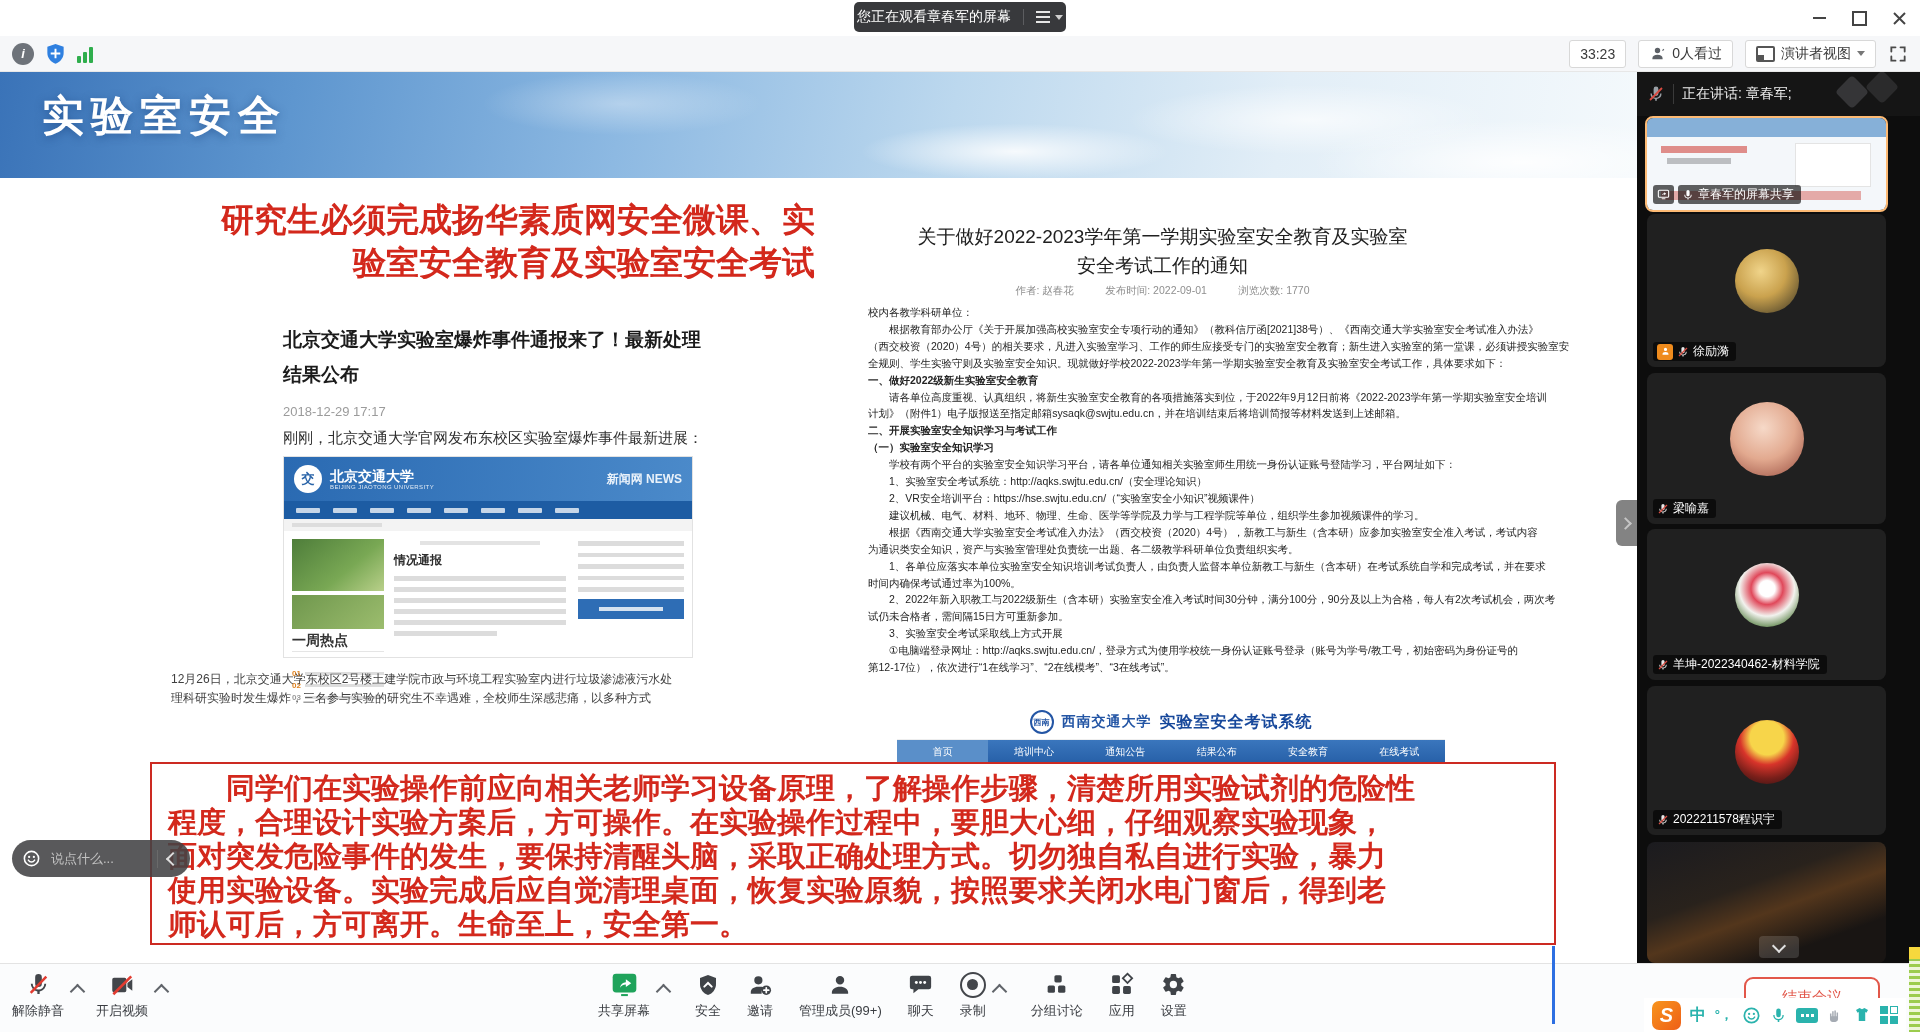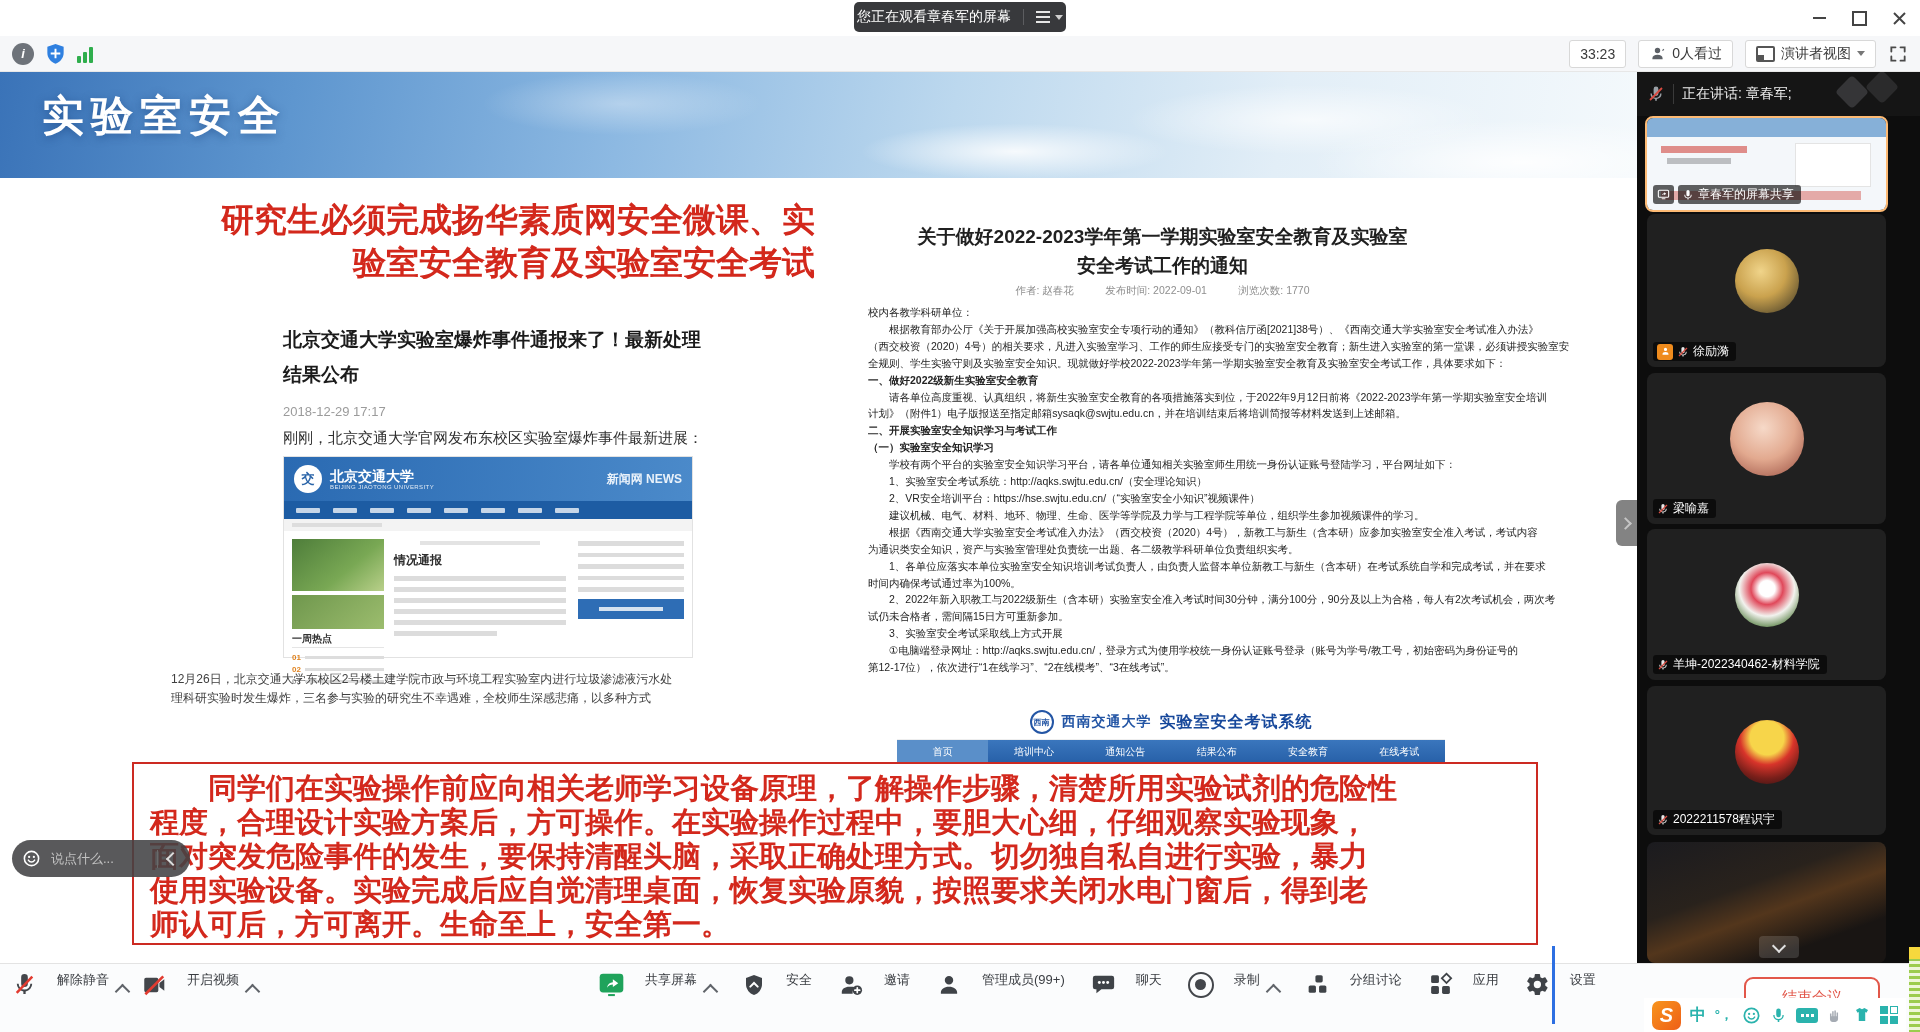--- a/index.html
+++ b/index.html
@@ -58,52 +58,52 @@
   .news-org small{display:block;font-size:6px;font-weight:normal;opacity:.85;letter-spacing:.4px}
   .news-site{margin-left:auto;color:#eaf2fa;font-size:12px;font-weight:bold}
   .news-nav{height:18px;background:#1d5ca3;display:flex;align-items:center;gap:13px;padding:0 12px}
   .news-nav i{width:24px;height:5px;background:rgba(255,255,255,.75);border-radius:1px}
   .news-crumb{height:12px;background:#f3f3f3;display:flex;align-items:center;padding:0 8px}
   .news-crumb i{width:90px;height:4px;background:#ddd}
   .news-body{position:relative;height:126px;background:#fff}
   .np1{position:absolute;left:8px;top:8px;width:92px;height:52px;background:linear-gradient(140deg,#4e7d3a,#79a854 60%,#b9d08a)}
   .np2{position:absolute;left:8px;top:64px;width:92px;height:34px;background:linear-gradient(140deg,#6f974d,#9cbd6e)}
   .hot{position:absolute;left:8px;top:101px;width:92px}
-  .hot-title{font-size:10px;font-weight:bold;color:#333;border-bottom:1px solid #e5e5e5;padding-bottom:1px;margin-bottom:5px}
+  .hot-title{font-size:14px;font-weight:bold;color:#333;border-bottom:1px solid #e5e5e5;padding-bottom:1px;margin-bottom:17px}
   .hot-row{display:flex;gap:4px;align-items:center;margin-bottom:3px}
   .hot-num{font-size:8px;font-weight:bold;color:#e0821e}
   .hot-row i{flex:1;height:3.5px;background:#ddd}
   .nc{position:absolute;left:110px;top:10px;width:172px}
   .nc-meta{height:4px;background:#e3e3e3;width:120px;margin:0 auto 7px}
   .nc-title{font-size:12px;font-weight:bold;color:#2c2c2c;margin-bottom:7px}
   .nc i{display:block;height:4.5px;background:#dcdcdc;margin-bottom:6.5px}
   .nc i:last-child{width:60%}
   .nr{position:absolute;left:294px;top:10px;width:106px}
   .nr i{display:block;height:4.5px;background:#dcdcdc;margin-bottom:7px}
   .nr-banner{margin-top:4px;height:20px;background:#2e6db5;display:flex;align-items:center;justify-content:center}
   .nr-banner i{width:60%;height:4px;background:rgba(255,255,255,.8);margin:0}
   .caption{position:absolute;left:171px;top:598px;width:560px;font-size:12px;line-height:19px;color:#3f3f3f}
   
-  .doc-title{position:absolute;left:875px;top:150px;width:575px;text-align:center;font-size:19px;font-weight:bold;color:#202020;line-height:29px}
+  .doc-title{position:absolute;left:875px;top:150px;width:575px;text-align:center;font-size:19px;font-weight:normal;color:#202020;line-height:29px}
   .doc-meta{position:absolute;left:875px;top:212px;width:575px;text-align:center;font-size:10.5px;color:#8f8f8f}
   .doc-body{position:absolute;left:868px;top:232px;width:700px;font-size:10.5px;line-height:16.9px;color:#242424}
   .doc-line{white-space:nowrap}
   .doc-line.indent{text-indent:21px}
   .doc-line.bold{font-weight:bold}
   .exam{position:absolute;left:897px;top:633px;width:548px}
   .exam-top{height:34px;background:#fff;display:flex;align-items:center;justify-content:center;gap:8px;border-bottom:1px solid #eee}
   .exam-logo{width:24px;height:24px;border-radius:50%;border:2px solid #2456a5;color:#2456a5;font-size:8px;font-weight:bold;
              display:flex;align-items:center;justify-content:center;box-sizing:border-box}
   .exam-univ{color:#2456a5;font-weight:bold;font-size:14px;letter-spacing:1px}
   .exam-sys{color:#17489b;font-weight:bold;font-size:16px;letter-spacing:1px}
   .exam-nav{height:23px;background:linear-gradient(#3a76bd,#2760a8);display:flex}
   .exam-nav-item{flex:1;display:flex;align-items:center;justify-content:center;color:#fff;font-size:10px}
   .exam-nav-item.active{background:#5a8fc9}
   
-  .redbox{position:absolute;left:132px;top:690px;width:1406px;height:183px;border:2px solid #cc2a22;background:#fff;
+  .redbox{position:absolute;left:150px;top:690px;width:1406px;height:183px;border:2px solid #cc2a22;background:#fff;
           padding:7px 16px;box-sizing:border-box}
   .redbox-line{font-size:29px;font-weight:bold;color:#d3281c;line-height:34px;white-space:nowrap;
                font-family:"Liberation Serif","DejaVu Serif",serif}
   .redbox-line.indent{text-indent:58px}
   
   .chatpill{position:absolute;left:12px;top:768px;height:37px;background:rgba(66,66,68,.88);border-radius:19px;
             display:flex;align-items:center;gap:10px;padding:0 12px 0 10px;z-index:4}
   .chatpill .ph{font-size:13px;color:#c2c2c2;width:96px}
   .chatpill .sep{width:1px;height:18px;background:#6a6a6a}
   .chev-left{width:8px;height:8px;border-left:2px solid #ddd;border-bottom:2px solid #ddd;transform:rotate(45deg)}
@@ -140,21 +140,21 @@
           padding:0 7px 0 4px;color:#fff;font-size:12px;max-width:220px;white-space:nowrap;overflow:hidden}
   .handbadge{width:16px;height:16px;border-radius:3px;background:#ef8b1d;display:flex;align-items:center;justify-content:center}
   .scroll-down{position:absolute;left:50%;top:864px;transform:translateX(-50%);width:40px;height:22px;border-radius:4px;
                background:rgba(255,255,255,.14);display:flex;align-items:center;justify-content:center;z-index:3}
   .chev-dn{width:8px;height:8px;border-right:2px solid #e0e0e0;border-bottom:2px solid #e0e0e0;transform:rotate(45deg);margin-top:-3px}
   
   .btoolbar{position:absolute;left:0;top:963px;width:100%;height:69px;background:#fbfcfd;border-top:1px solid #e3e3e3}
   .tgroup-left{position:absolute;left:12px;top:7px;display:flex;gap:13px;align-items:flex-start}
   .tgroup-center{position:absolute;left:598px;top:7px;display:flex;gap:26px;align-items:flex-start}
   .tunit{display:flex;align-items:flex-start;gap:8px}
-  .tbtn{display:flex;flex-direction:row;gap:20px;color:#3a3d42;font-size:13px;white-space:nowrap}
+  .tbtn{display:flex;flex-direction:column;gap:4px;color:#3a3d42;font-size:13px;white-space:nowrap}
   .tbtn .ic{height:27px;display:flex;align-items:center;justify-content:center}
   .chev-up{width:9px;height:9px;border-top:2px solid #60646a;border-left:2px solid #60646a;transform:rotate(45deg);margin-top:15px}
   .rec-ic{width:22px;height:22px;border:2.5px solid #43464b;border-radius:50%;display:flex;align-items:center;justify-content:center}
   .rec-ic i{width:11px;height:11px;border-radius:50%;background:#43464b}
   .endbtn{position:absolute;right:40px;top:13px;width:136px;height:46px;border:2px solid #e2574a;border-radius:9px;
           background:#fff;color:#e2574a;font-size:15px;display:flex;justify-content:center;align-items:flex-start;
           padding-top:9px;box-sizing:border-box;z-index:2}
   .ime{position:absolute;right:14px;bottom:1px;height:34px;background:#fff;display:flex;align-items:center;gap:9px;
        padding:0 8px;z-index:5}
   .slogo{width:29px;height:29px;border-radius:7px;background:linear-gradient(135deg,#f8951d,#ee5f17);color:#fff;

